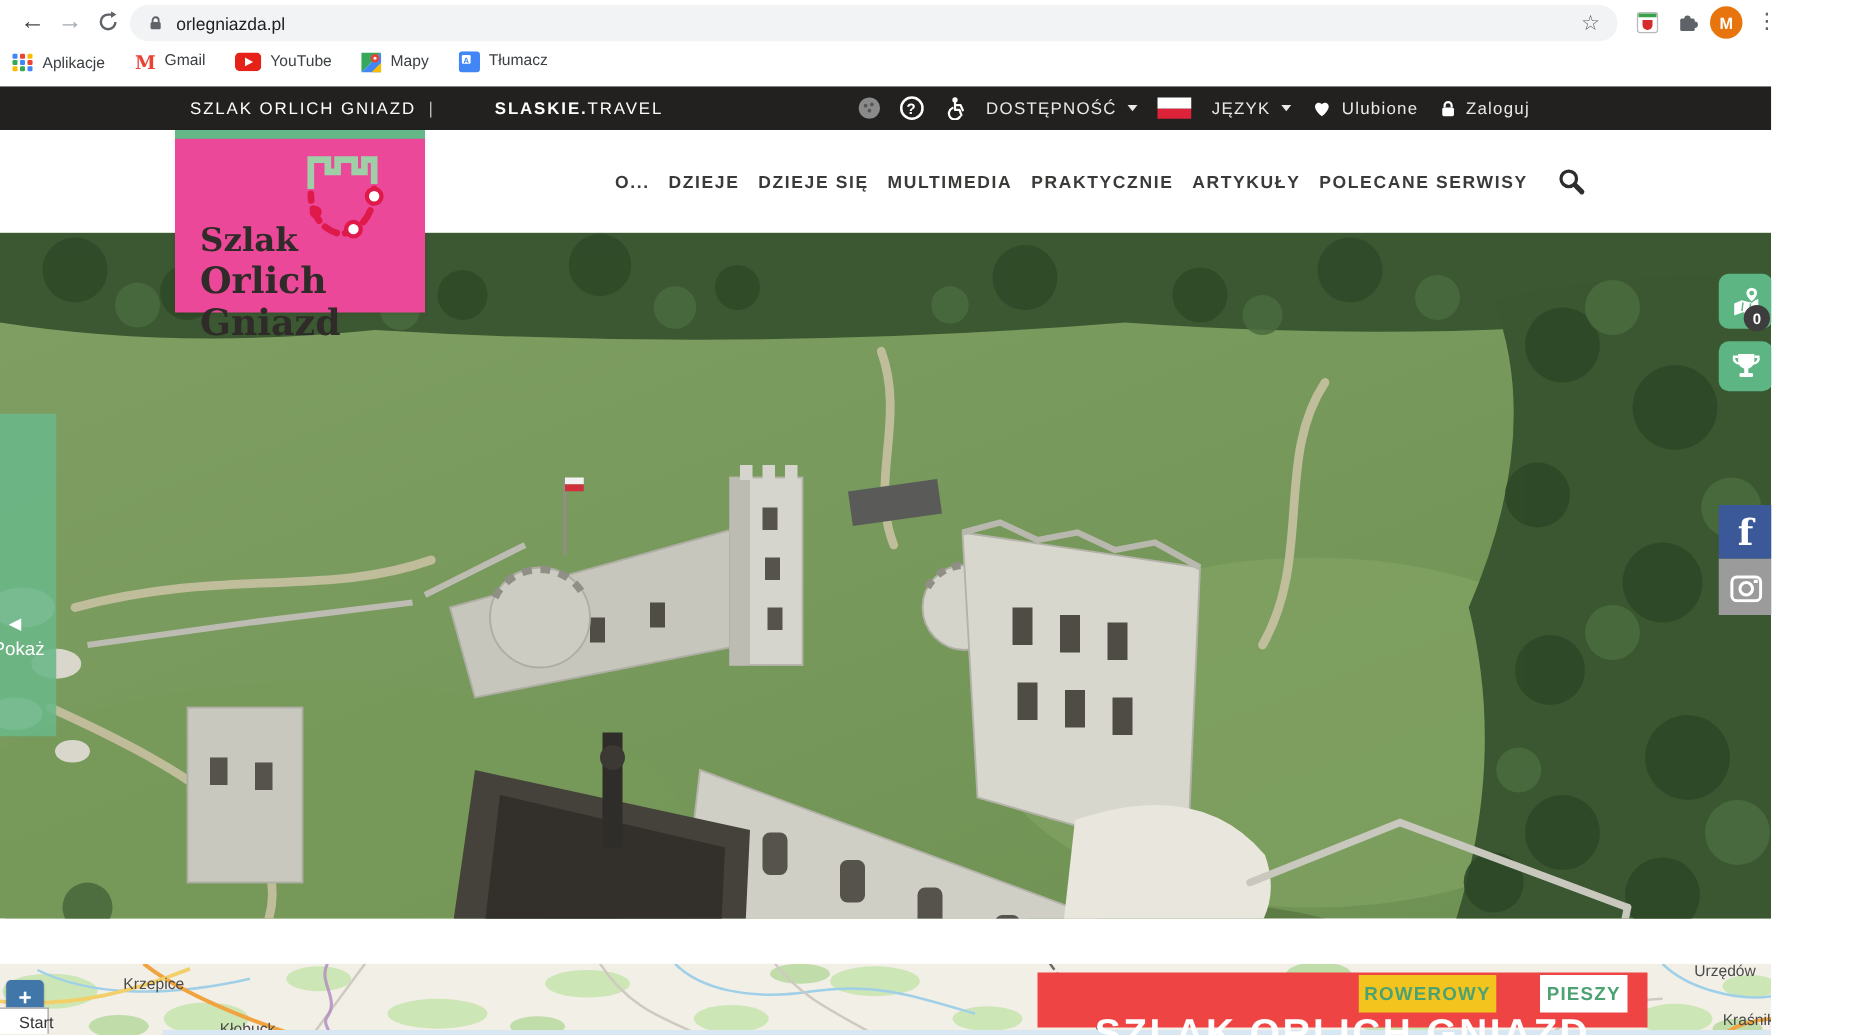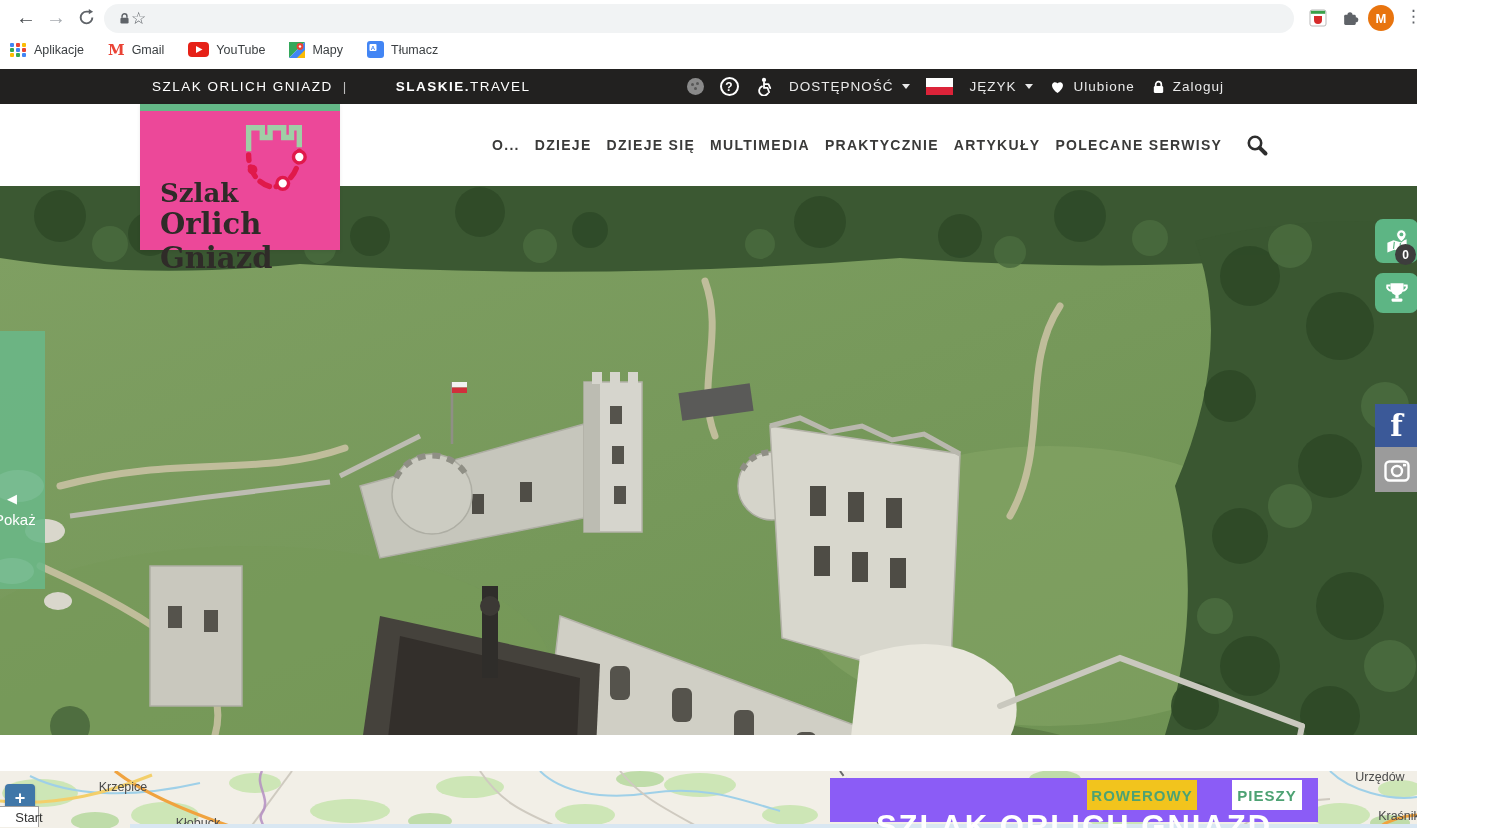--- a/index.html
+++ b/index.html
@@ -17,21 +17,21 @@
   .omnibox .url { font-size:14px; color:#202124; margin-left:10px; flex:1; }
   .omni-star { font-size:17px; color:#5f6368; }
   .ext-slot { position:absolute; top:8px; }
   .avatar { position:absolute; left:1368px; top:5px; width:26px; height:26px; border-radius:50%;
             background:#e8740e; color:#fff; font-size:13px; font-weight:bold; display:flex;
             align-items:center; justify-content:center; }
   .kebab { position:absolute; left:1405px; top:6px; font-size:17px; color:#5f6368; width:16px; text-align:center;}
 
   .bookmarks { position:absolute; left:0; top:36px; width:1500px; height:27px; background:#fff;
                display:flex; align-items:center; padding-left:10px; }
-  .bm-item { display:flex; align-items:center; gap:7px; margin-right:24px; cursor:pointer; }
+  .bm-item { display:flex; gap:7px; margin-right:24px; cursor:pointer; }
   .bm-item span.lbl { font-size:12.5px; color:#3c4043; }
   .grid9 { display:grid; grid-template-columns:repeat(3,5px); grid-gap:1px; }
   .grid9 i { width:4px; height:4px; border-radius:1px; display:block; }
 
   
   .site { position:absolute; left:0; top:69px; width:1417px; height:759px; background:#fff; overflow:hidden; }
 
   
   .topbar { position:absolute; left:0; top:0; width:1417px; height:35px; background:#222120; }
   .tb-left { position:absolute; left:152px; top:0; height:35px; display:flex; align-items:center;
@@ -90,21 +90,21 @@
   
   .viewbar { position:absolute; left:0; top:666px; width:1417px; height:36px; background:#68b585;
              display:flex; align-items:center; }
   .viewbar .lbl { color:#fff; font-size:16px; margin-left:30px; }
   .chip2d { margin-left:14px; background:#fff; color:#4da273; font-weight:bold; font-size:15px;
             padding:2px 7px; border-radius:3px; cursor:pointer; }
   .map-toggle { margin-left:18px; display:flex; cursor:pointer; }
 
   
   .map-strip { position:absolute; left:0; top:702px; width:1417px; height:57px; overflow:hidden; background:#f2efe7; }
-  .trail-panel { position:absolute; left:830px; top:7px; width:488px; height:44px; background:#8b5cf6; }
+  .trail-panel { position:absolute; left:830px; top:7px; width:488px; height:44px; background:#ef4444; }
   .trail-heading { position:absolute; left:0; top:31px; width:100%; text-align:center; color:#fff;
                    font-size:31px; font-weight:bold; letter-spacing:2px; white-space:nowrap; }
   .tbtn { position:absolute; top:2px; height:30px; font-size:15px; font-weight:bold; letter-spacing:1px;
           display:flex; align-items:center; justify-content:center; cursor:pointer; }
   .tbtn.bike { left:257px; width:110px; background:#f2c41d; color:#4da273; }
   .tbtn.walk { left:402px; width:70px; background:#fff; color:#4da273; }
   .zoom-in { position:absolute; left:5px; top:13px; width:30px; height:28px; background:#4077a8; border-radius:4px;
              color:#fff; font-size:18px; font-weight:bold; display:flex; align-items:center; justify-content:center;
              cursor:pointer; z-index:6; box-shadow:0 1px 2px rgba(0,0,0,0.3); }
   .status-tip { position:absolute; left:0; top:35px; width:39px; height:21px; background:#fff;
@@ -124,20 +124,21 @@
       <svg width="17" height="17" viewBox="0 0 16 16">
         <path d="M13.5 8 A5.5 5.5 0 1 1 8 2.5 L11 2.5" fill="none" stroke="#5f6368" stroke-width="1.8"></path>
         <polygon points="10.2,0 14.2,2.5 10.2,5" fill="#5f6368"></polygon>
       </svg>
     </div>
     <div class="omnibox">
       <svg width="13" height="15" viewBox="0 0 16 16">
         <rect x="3" y="7" width="10" height="7" rx="1.5" fill="#5f6368"></rect>
         <path d="M5 7 V5.2 a3 3 0 0 1 6 0 V7" fill="none" stroke="#5f6368" stroke-width="1.8"></path>
       </svg>
+      <span class="url">orlegniazda.pl</span>
       <span class="omni-star">☆</span>
     </div>
     <div class="ext-slot" style="left:1308px">
       <svg width="20" height="20" viewBox="0 0 20 20">
         <rect x="2" y="2" width="16" height="16" rx="2" fill="#fff" stroke="#b9b9b9"></rect>
         <rect x="2.8" y="2.8" width="14.4" height="3" fill="#3aa04a"></rect>
         <path d="M6 8 h8 v4 a4 4 0 0 1 -8 0 z" fill="#d62b2b"></path>
       </svg>
     </div>
     <div class="ext-slot" style="left:1341px">

